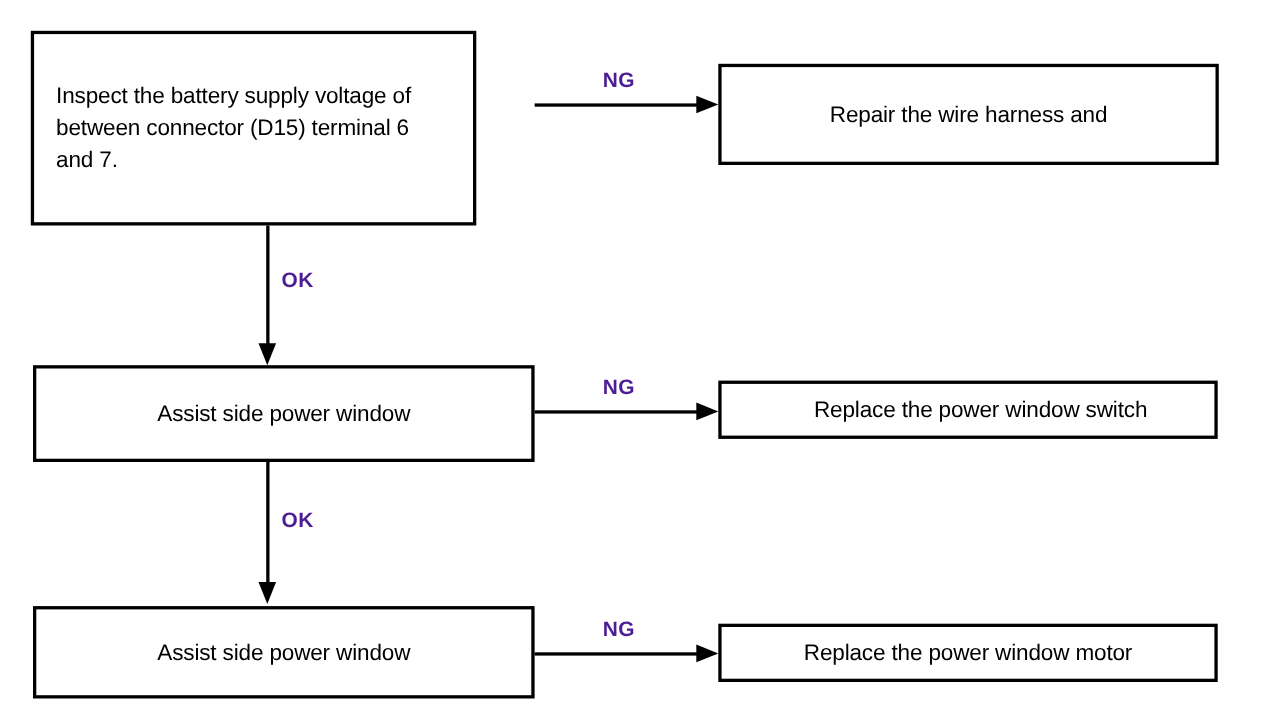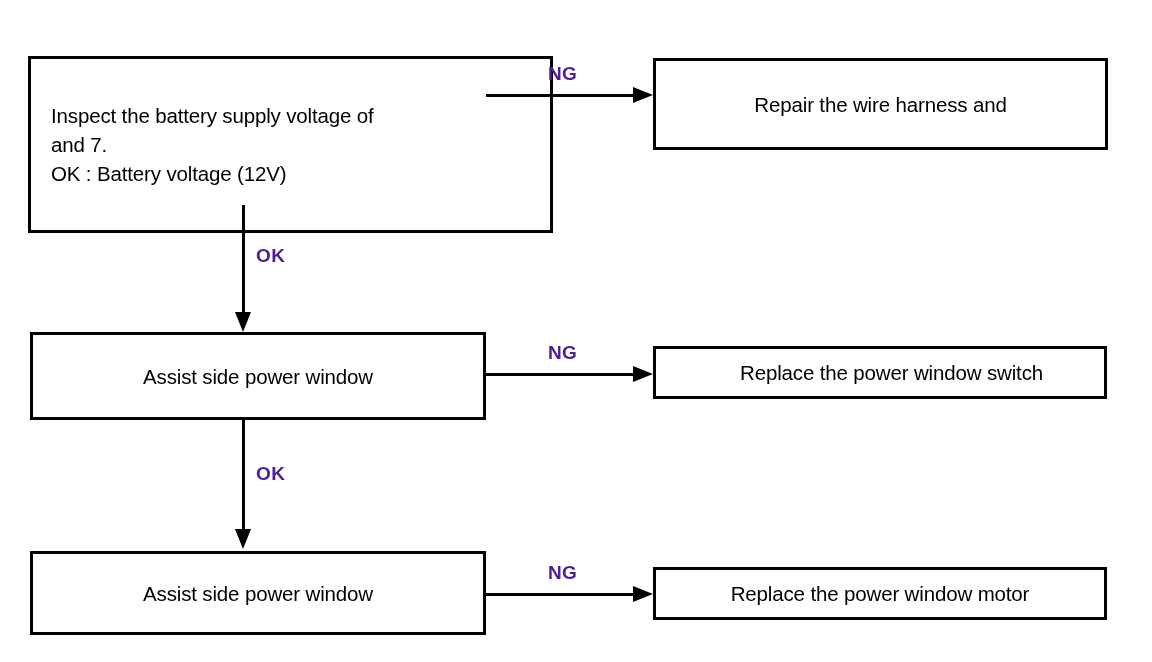--- a/index.html
+++ b/index.html
@@ -35,21 +35,21 @@
     font-size: 20.5px;
     line-height: 29px;
     letter-spacing: -0.15px;
     white-space: pre;
   }
   .node.center .line { text-align: center; }
   .node.left .line   { text-align: left; }
   .node.left { padding-left: 20px; }
 
   
-  #node-inspect-voltage   { left: 28px;  top: 28px;  width: 525px; height: 177px; margin-top: 28px; }
+  #node-inspect-voltage   { left: 28px;  top: 28px;  width: 405px; height: 177px; }
   #node-repair-harness    { left: 653px; top: 58px;  width: 455px; height: 92px;  }
   #node-switch-inspection { left: 30px;  top: 332px; width: 456px; height: 88px;  }
   #node-replace-switch    { left: 653px; top: 346px; width: 454px; height: 53px; padding-left: 23px;  }
   #node-motor-inspection  { left: 30px;  top: 551px; width: 456px; height: 84px;  }
   #node-replace-motor     { left: 653px; top: 567px; width: 454px; height: 53px;  }
 
   
   .h-line {
     position: absolute;
     height: 3px;
@@ -110,22 +110,22 @@
   #edge-ok-2-head { left: 235px; top: 529px; }
   #edge-ok-2-text { left: 256px; top: 463px; }
 </style>
 </head>
 <body>
 
 <div id="flow-canvas">
 
   <div class="node left" id="node-inspect-voltage">
     <div class="line">Inspect the battery supply voltage of</div>
+    <div class="line">between connector (D15) terminal 6</div>
     <div class="line">and 7.</div>
-    <div class="line">OK : Battery voltage (12V)</div>
   </div>
 
   <div class="node center" id="node-repair-harness">
     <div class="line">Repair the wire harness and</div>
   </div>
 
   <div class="node center" id="node-switch-inspection">
     <div class="line">Assist side power window</div>
   </div>
 

